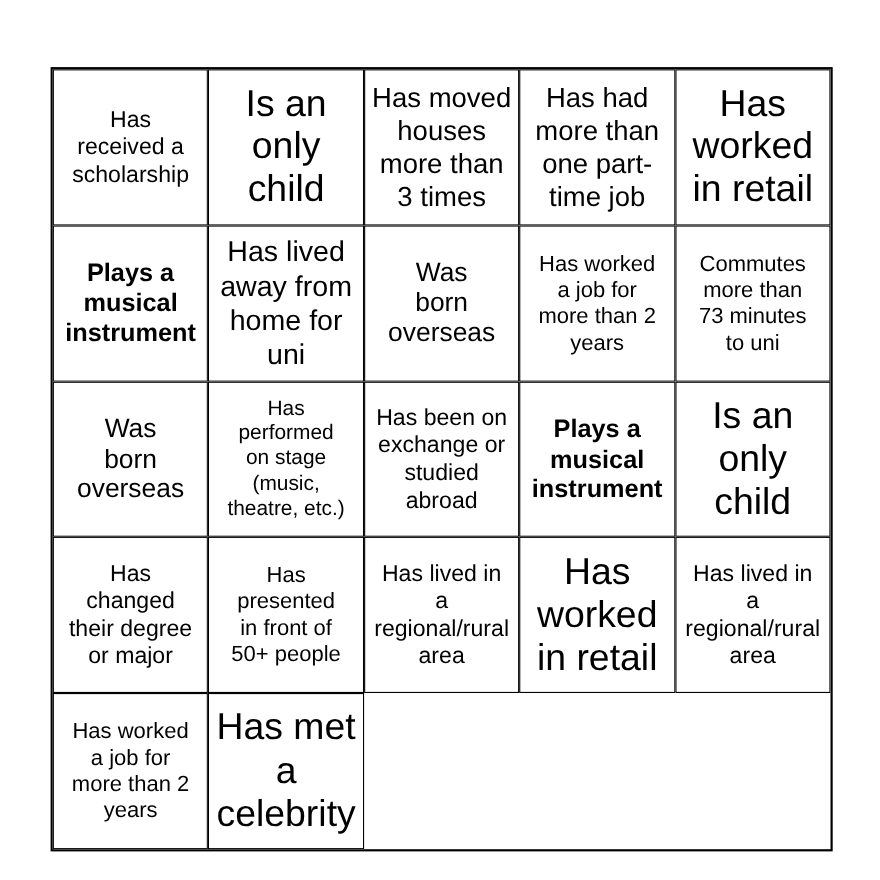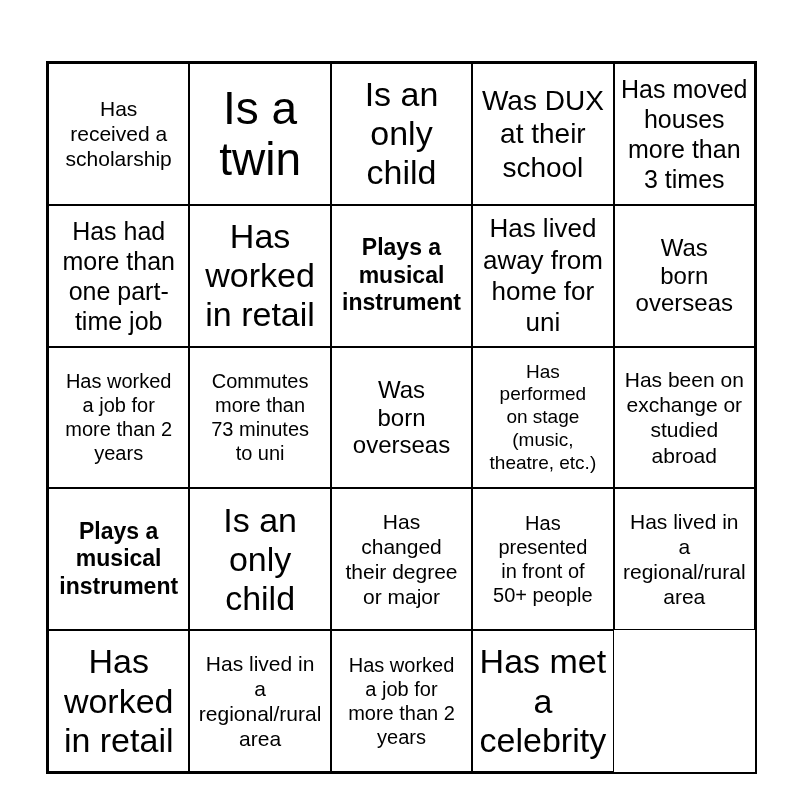--- a/index.html
+++ b/index.html
@@ -62,33 +62,24 @@
 <body>
 
 <div class="page">
   <div class="bingo-card">
 
     <div class="cell fs21">
         <span>Has
 received a
 scholarship</span>
       </div>
-    <div class="cell fs46">
-        <span>Is a
-twin</span>
-      </div>
     <div class="cell fs34">
         <span>Is an
 only
 child</span>
-      </div>
-    <div class="cell fs28">
-        <span>Was DUX
-at their
-school</span>
       </div>
     <div class="cell fs25">
         <span>Has moved
 houses
 more than
 3 times</span>
       </div>
 
     <div class="cell fs25">
         <span>Has had

